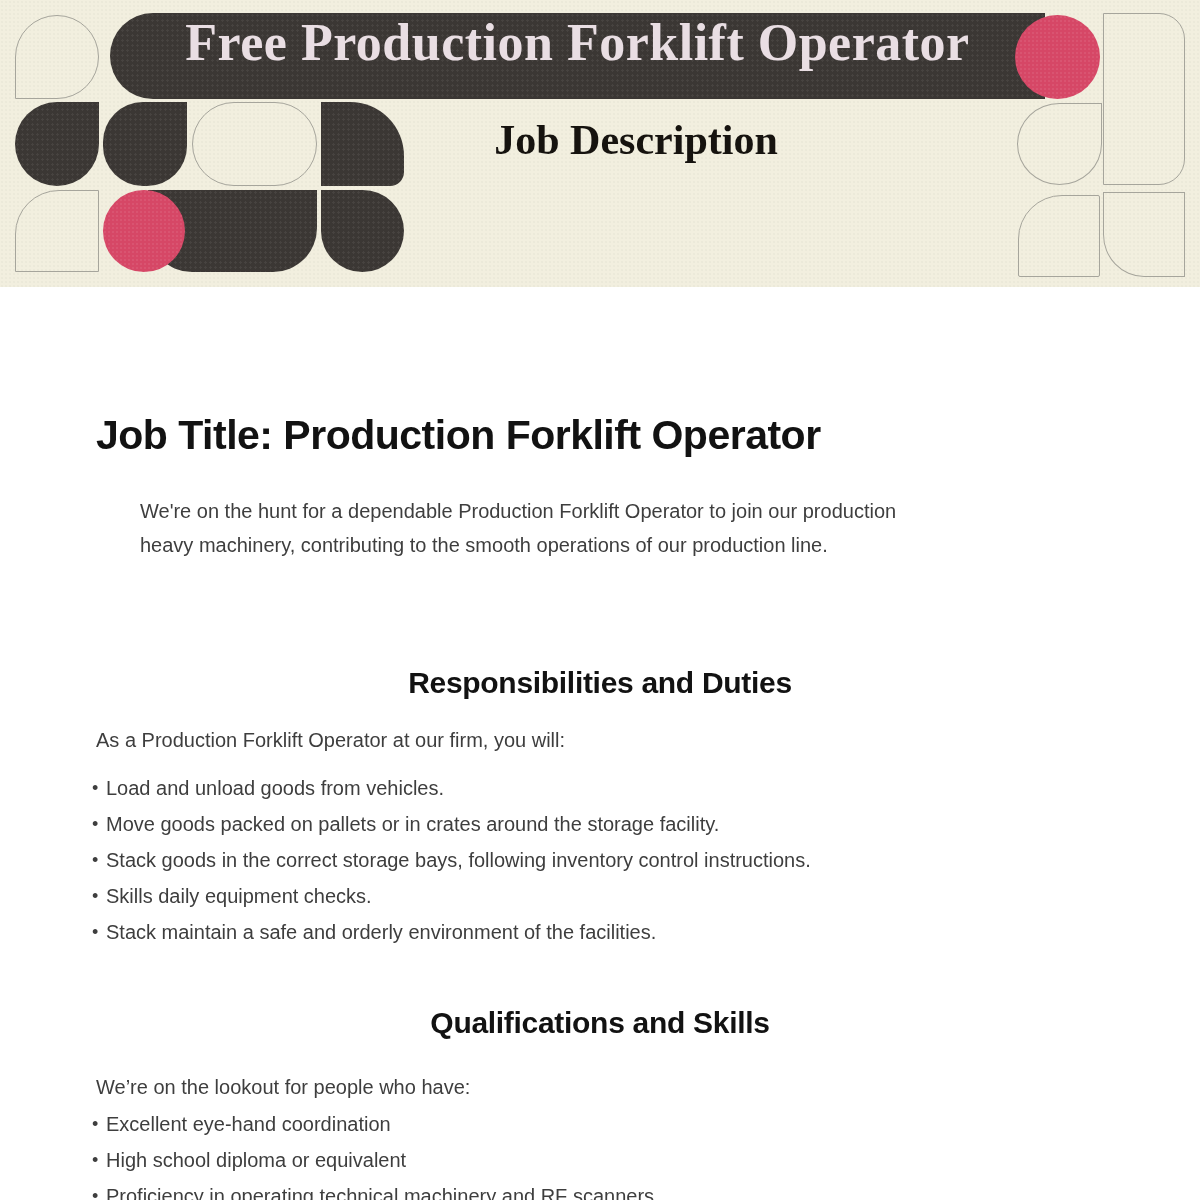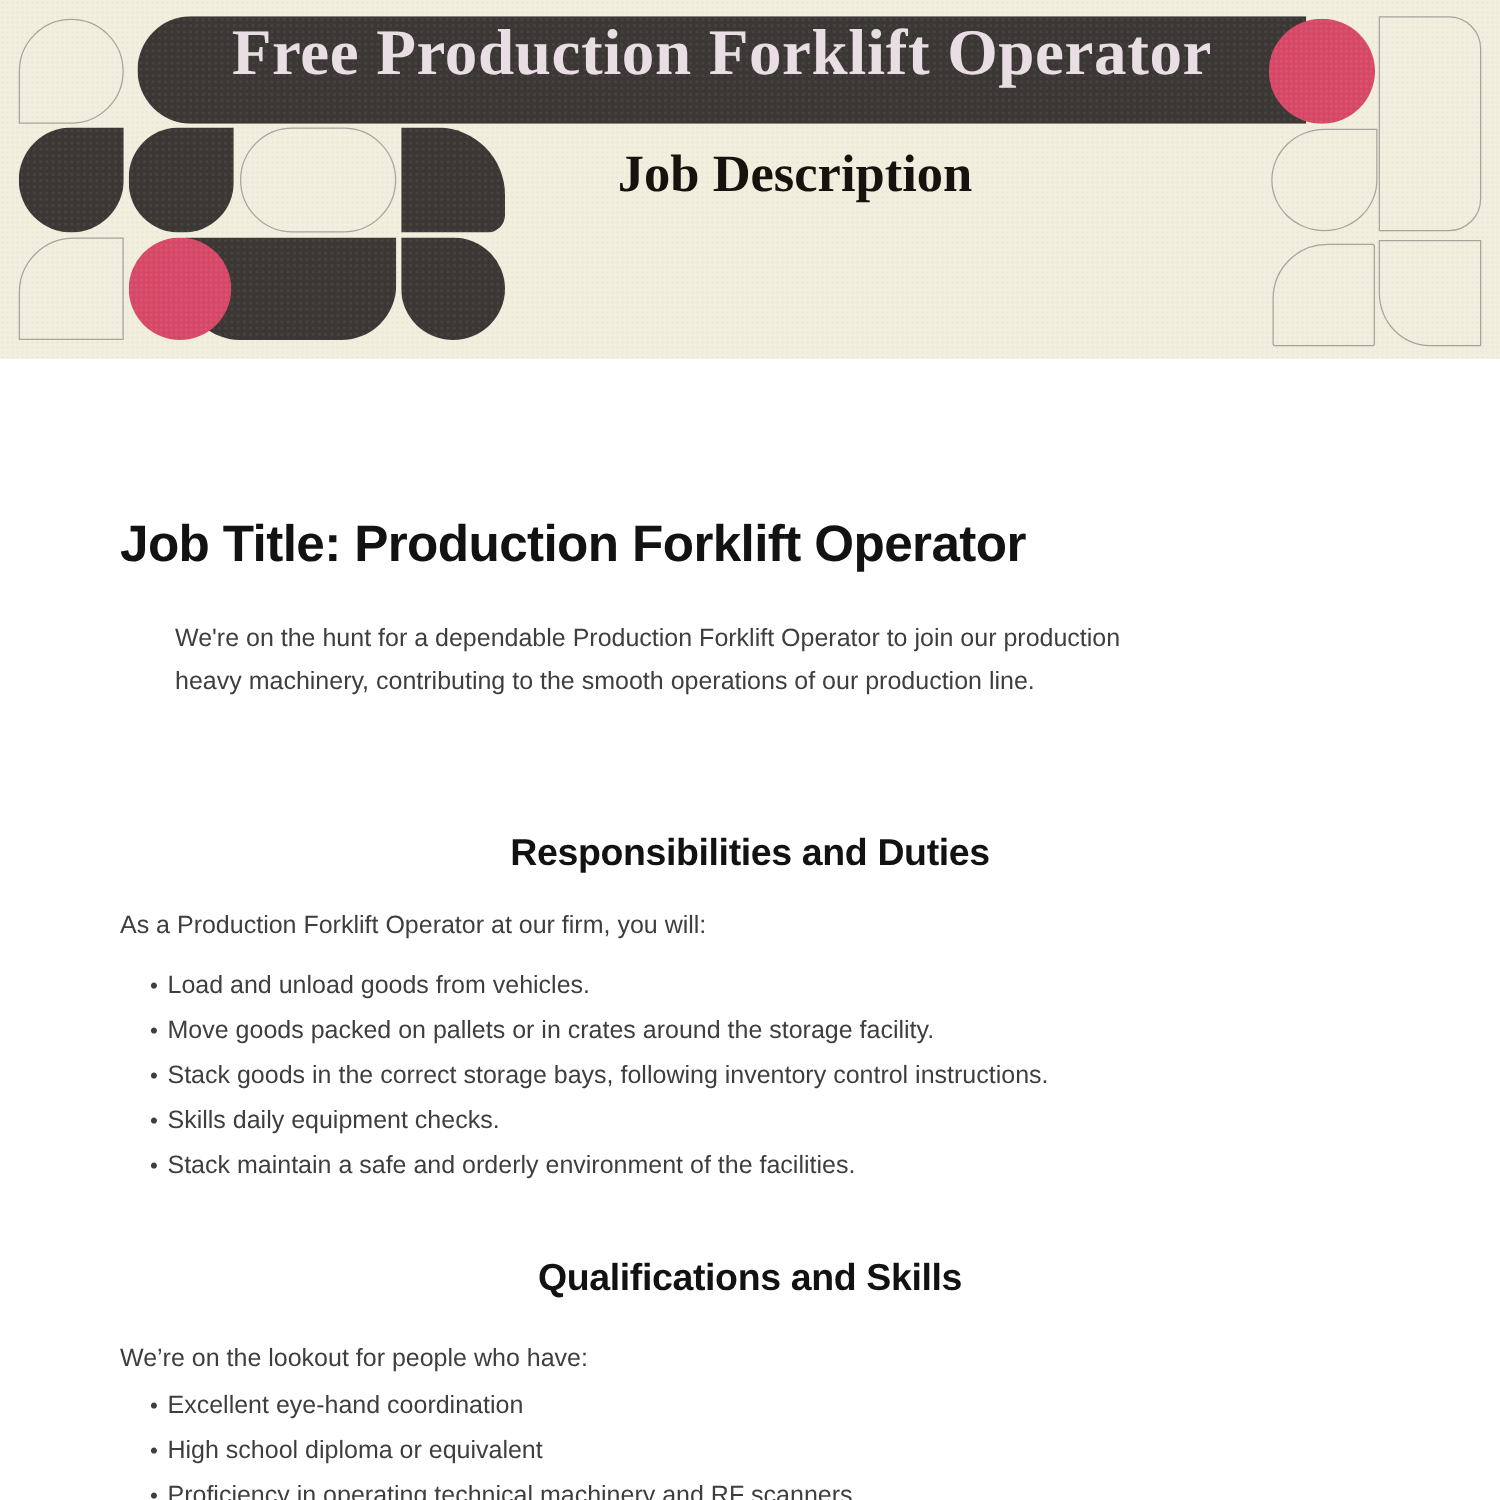--- a/index.html
+++ b/index.html
@@ -84,21 +84,21 @@
   .h2a { top: 664px; }
   .h2b { top: 1004px; }
   .lead {
     position: absolute; left: 96px; width: 1008px; margin: 0;
     font: 400 20px/26px "Liberation Sans", sans-serif;
     color: var(--body-text, #3e3e3e);
   }
   .leada { top: 727px; }
   .leadb { top: 1074px; }
   .blist {
-    position: absolute; left: 108px; width: 1010px; margin: 0; padding: 0;
+    position: absolute; left: 80px; width: 1010px; margin: 0; padding: 0;
     list-style: none;
     font: 400 20px/36px "Liberation Sans", sans-serif;
     color: var(--body-text, #3e3e3e);
   }
   .ula { top: 770px; }
   .ulb { top: 1106px; }
   .blist li { position: relative; padding-left: 26px; }
   .blist li::before { content: "•"; position: absolute; left: 12px; font-size: 18px; }
 </style>
 </head>

